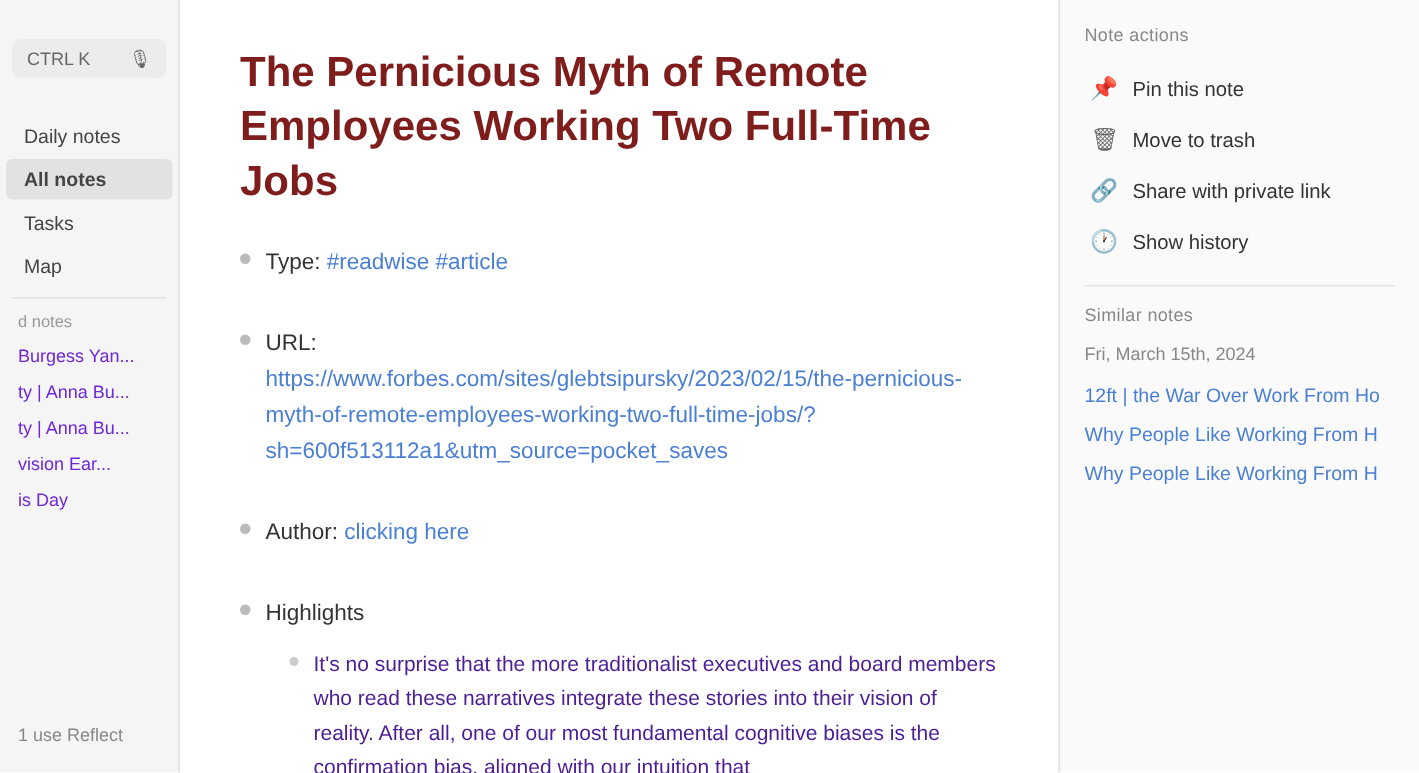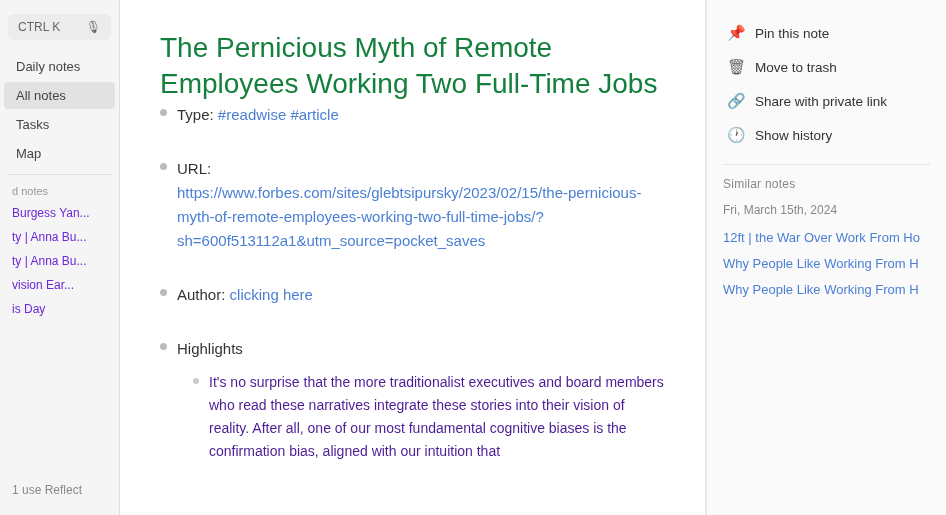--- a/index.html
+++ b/index.html
@@ -21,21 +21,21 @@
       padding: 10px 0;
       border-right: 1px solid #e0e0e0;
       flex-shrink: 0;
     }
 
     .search-bar {
       display: flex;
       align-items: center;
       gap: 6px;
       padding: 6px 10px;
-      margin: 4px 8px;
+      margin: 16px 8px;
       background: #ececec;
       border-radius: 6px;
       cursor: pointer;
     }
 
     .search-bar span {
       font-size: 12px;
       color: #666;
       font-weight: 500;
     }
@@ -56,21 +56,21 @@
       padding: 6px 12px;
       font-size: 13px;
       color: #444;
       cursor: pointer;
       border-radius: 4px;
       margin: 1px 4px;
     }
 
     .sidebar-item.active {
       background: #e2e2e2;
-      font-weight: 400;
+      font-weight: 700;
     }
 
     .sidebar-divider {
       height: 1px;
       background: #e0e0e0;
       margin: 6px 8px;
     }
 
     .sidebar-section-label {
       font-size: 11px;
@@ -102,23 +102,24 @@
     .main-content {
       flex: 1;
       padding: 30px 40px 20px 40px;
       overflow-y: auto;
       background: #fff;
       border-right: 1px solid #e8e8e8;
     }
 
     .article-title {
       font-size: 28px;
-      font-weight: 400;
-      color: #15803d;
+      font-weight: 700;
+      color: #7f1d1d;
       line-height: 1.3;
+      margin-bottom: 24px;
     }
 
     .content-list {
       list-style: none;
       display: flex;
       flex-direction: column;
       gap: 30px;
     }
 
     .content-list > li {
@@ -318,20 +319,21 @@
             <span class="sub-bullet"></span>
             <span class="highlight-text">It's no surprise that the more traditionalist executives and board members who read these narratives integrate these stories into their vision of reality. After all, one of our most fundamental cognitive biases is the confirmation bias, aligned with our intuition that</span>
           </li>
         </ul>
       </div>
     </li>
   </ul>
 </div>
 
 <div class="right-panel">
+  <div class="panel-section-title">Note actions</div>
 
   <div class="action-item">
     <span class="action-icon">📌</span>
     <span>Pin this note</span>
   </div>
   <div class="action-item">
     <span class="action-icon">🗑</span>
     <span>Move to trash</span>
   </div>
   <div class="action-item">

